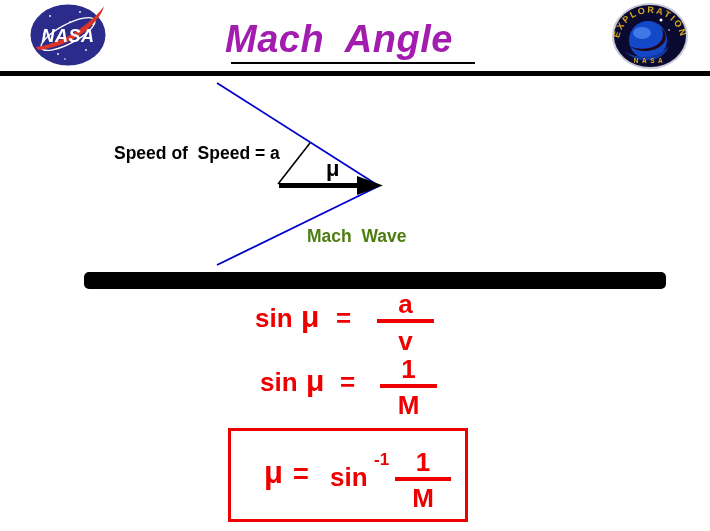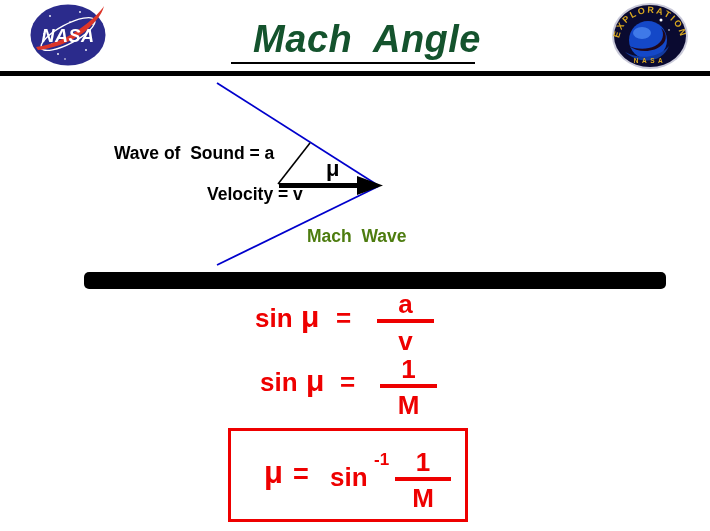--- a/index.html
+++ b/index.html
@@ -6,22 +6,22 @@
   body { background:#888; font-family:"Liberation Sans", sans-serif; }
   #canvas {
     position:relative; width:710px; height:531px;
     background:#FFFFFF; overflow:hidden;
     font-family:"Liberation Sans", sans-serif;
   }
   .abs { position:absolute; }
   .lbl { position:absolute; white-space:pre; line-height:1; font-weight:bold; color:#000; }
   .title {
     position:absolute; left:225px; top:20px; width:256px;
-    text-align:right; font-size:38px; font-weight:bold; font-style:italic;
-    white-space:pre; color:#14532d; line-height:1; letter-spacing:0.5px;
+    text-align:left; font-size:38px; font-weight:bold; font-style:italic;
+    white-space:pre; color:#a21caf; line-height:1; letter-spacing:0.5px;
   }
   .title-underline { position:absolute; left:231px; top:62px; width:244px; height:2px; background:#000; }
   .header-rule { position:absolute; left:0; top:71px; width:710px; height:5px; background:#000; }
   .divider-bar { position:absolute; left:84px; top:272px; width:582px; height:17px; background:#000; border-radius:5px; }
   .eq { position:absolute; line-height:1; font-weight:bold; color:#EE0000; white-space:pre; }
   .fracbar { position:absolute; background:#EE0000; height:4px; }
   .eq-box {
     position:absolute; left:228px; top:428px; width:240px; height:94px;
     border:3px solid #EE0000; background:#FFFFFF;
   }
@@ -81,22 +81,21 @@
   <div class="header-rule"></div>
 
   <svg class="abs" style="left:0; top:76px;" width="710" height="214" viewBox="0 0 710 214">
     <line x1="217" y1="7" x2="379" y2="110" stroke="#0000CC" stroke-width="1.8"></line>
     <line x1="379" y1="110" x2="217" y2="189" stroke="#0000CC" stroke-width="1.8"></line>
     <line x1="278" y1="108" x2="310" y2="67" stroke="#000000" stroke-width="1.6"></line>
     <line x1="279" y1="109.5" x2="362" y2="109.5" stroke="#000000" stroke-width="5"></line>
     <polygon points="357,100 383,109.5 357,119" fill="#000000"></polygon>
   </svg>
 
-  <div class="lbl" style="left:114px; top:145px; font-size:17.5px;">Wave of  Sound = a</div>
-  <div class="lbl" style="left:207px; top:186px; font-size:17.5px;">Velocity = v</div>
+  <div class="lbl" style="left:114px; top:145px; font-size:17.5px;">Speed of  Speed = a</div>
   <div class="lbl" style="left:326px; top:158px; font-size:22px;">μ</div>
   <div class="lbl blue" style="left:307px; top:228px; font-size:17.5px;">Mach  Wave</div>
 
   <div class="divider-bar"></div>
 
   <div class="eq" style="left:255px; top:305px; font-size:26px;">sin</div>
   <div class="eq" style="left:301px; top:302px; font-size:30px;">μ</div>
   <div class="eq" style="left:336px; top:305px; font-size:26px;">=</div>
   <div class="eq" style="left:377px; top:291px; width:57px; text-align:center; font-size:26px;">a</div>
   <div class="fracbar" style="left:377px; top:319px; width:57px;"></div>

